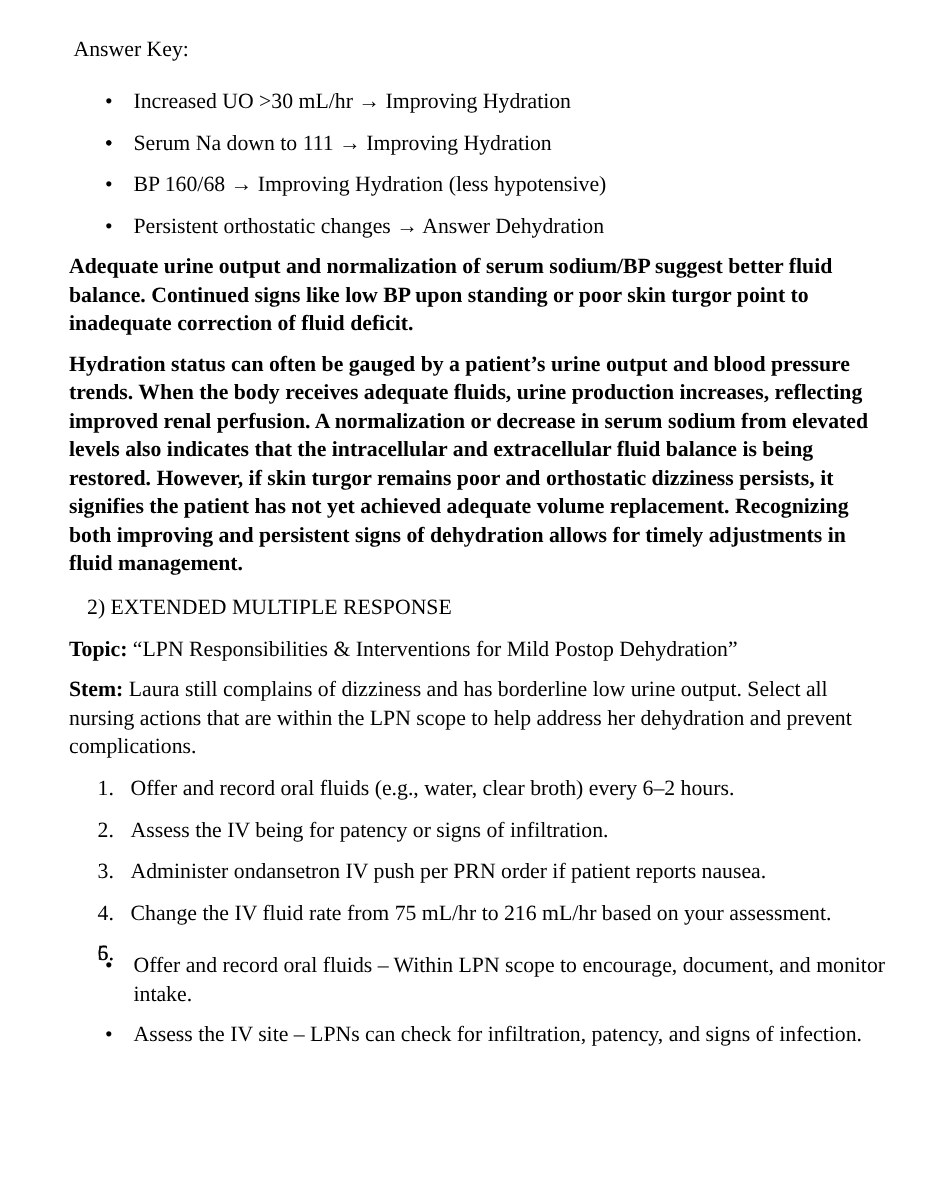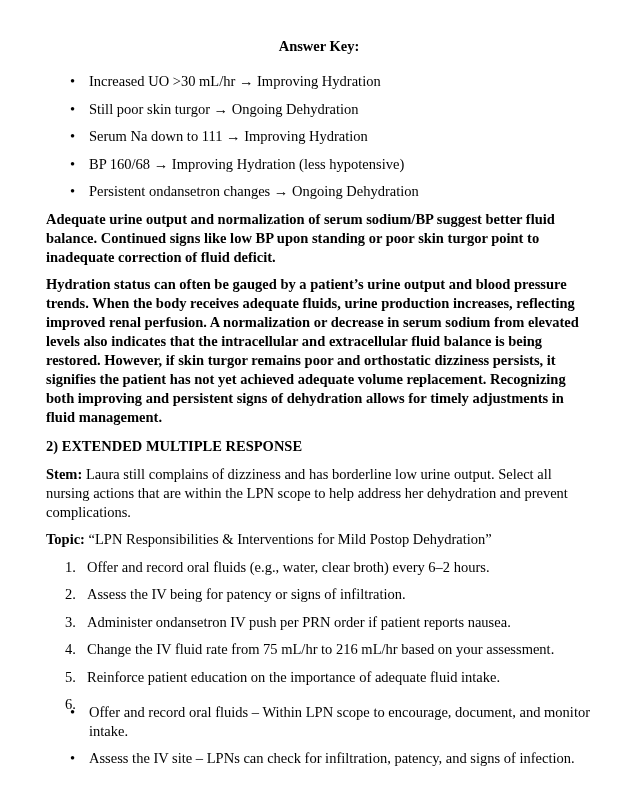--- a/index.html
+++ b/index.html
@@ -17,23 +17,22 @@
     color: #000000;
   }
   .page {
     box-sizing: border-box;
     width: 630px;
     min-height: 793px;
     padding: 21px 38px 20px 46px;
     background: #ffffff;
   }
   .heading {
-    font-weight: bold;
-    margin: 16px;
-    text-align: center;
+    font-weight: normal;
+    margin: 3px;
   }
   .body-par {
     margin: 3px 0 8px 0;
     font-weight: bold;
   }
   .par-gap {
     margin-top: 4px;
     margin-bottom: 7px;
   }
   .inline-label {
@@ -66,83 +65,81 @@
     position: relative;
     padding-left: 41px;
     margin-bottom: 8.5px;
   }
   ol.option-list .num {
     position: absolute;
     left: 19px;
     top: 0;
   }
   .section-heading {
-    font-weight: bold;
-    margin: 10px 0 9px 0;
+    font-weight: normal;
+    margin: 10px 0 9px 12px;
   }
 </style>
 </head>
 <body>
 
 <div class="page">
 
   <p class="heading">Answer Key:</p>
 
   <ul class="bullet-list">
     <li>
       <span class="marker">•</span>
       <span>Increased UO &gt;30 mL/hr → Improving Hydration</span>
     </li>
     <li>
       <span class="marker">•</span>
-      <span>Still poor skin turgor → Ongoing Dehydration</span>
     </li>
     <li>
       <span class="marker">•</span>
       <span>Serum Na down to 111 → Improving Hydration</span>
     </li>
     <li>
       <span class="marker">•</span>
       <span>BP 160/68 → Improving Hydration (less hypotensive)</span>
     </li>
     <li>
       <span class="marker">•</span>
-      <span>Persistent ondansetron changes → Ongoing Dehydration</span>
+      <span>Persistent orthostatic changes → Answer Dehydration</span>
     </li>
   </ul>
 
   <p class="body-par">Adequate urine output and normalization of serum sodium/BP suggest better fluid balance. Continued signs like low BP upon standing or poor skin turgor point to inadequate correction of fluid deficit.</p>
   <p class="body-par par-gap">Hydration status can often be gauged by a patient’s urine output and blood pressure trends. When the body receives adequate fluids, urine production increases, reflecting improved renal perfusion. A normalization or decrease in serum sodium from elevated levels also indicates that the intracellular and extracellular fluid balance is being restored. However, if skin turgor remains poor and orthostatic dizziness persists, it signifies the patient has not yet achieved adequate volume replacement. Recognizing both improving and persistent signs of dehydration allows for timely adjustments in fluid management.</p>
 
   <p class="section-heading">2) EXTENDED MULTIPLE RESPONSE</p>
 
+  <p class="labeled-par"><span class="inline-label">Topic:</span><span> “LPN Responsibilities &amp; Interventions for Mild Postop Dehydration”</span></p>
+
   <p class="labeled-par"><span class="inline-label">Stem:</span><span> Laura still complains of dizziness and has borderline low urine output. Select all nursing actions that are within the LPN scope to help address her dehydration and prevent complications.</span></p>
-
-  <p class="labeled-par"><span class="inline-label">Topic:</span><span> “LPN Responsibilities &amp; Interventions for Mild Postop Dehydration”</span></p>
 
   <ol class="option-list">
     <li>
       <span class="num">1.</span>
       <span>Offer and record oral fluids (e.g., water, clear broth) every 6–2 hours.</span>
     </li>
     <li>
       <span class="num">2.</span>
       <span>Assess the IV being for patency or signs of infiltration.</span>
     </li>
     <li>
       <span class="num">3.</span>
       <span>Administer ondansetron IV push per PRN order if patient reports nausea.</span>
     </li>
     <li>
       <span class="num">4.</span>
       <span>Change the IV fluid rate from 75 mL/hr to 216 mL/hr based on your assessment.</span>
     </li>
     <li>
       <span class="num">5.</span>
-      <span>Reinforce patient education on the importance of adequate fluid intake.</span>
     </li>
     <li>
       <span class="num">6.</span>
     </li>
   </ol>
 
 
   <ul class="bullet-list">
     <li>
       <span class="marker">•</span>

